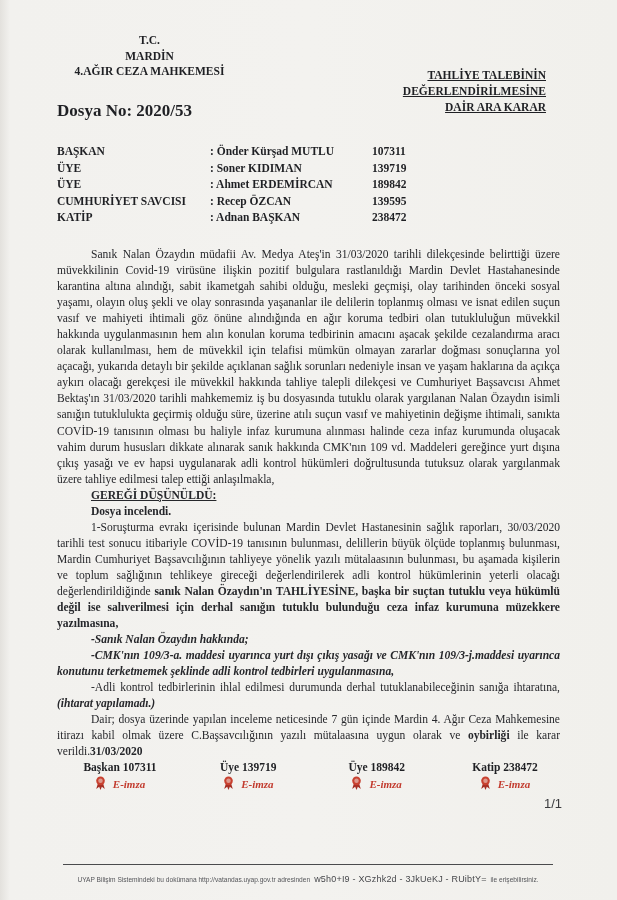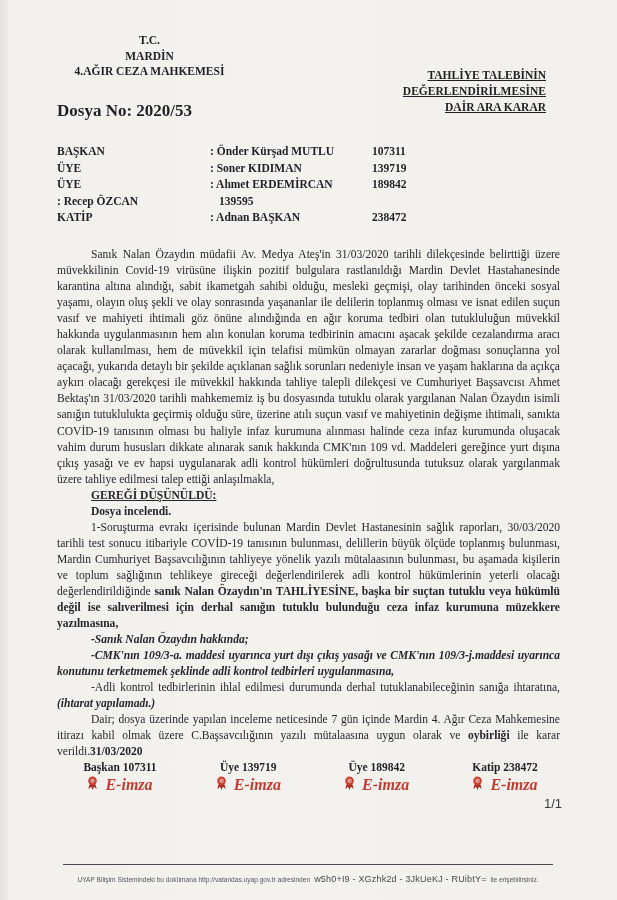--- a/index.html
+++ b/index.html
@@ -55,21 +55,21 @@
   .signatures{
     position:absolute;left:70px;top:761px;width:485px;
     display:flex;justify-content:space-between;
   }
   .sig{
     text-align:center;min-width:100px;
   }
   .sig-title{font-weight:bold;font-size:11.5px;color:#1f2024;}
   .sig-stamp{
     margin-top:3px;display:flex;align-items:center;justify-content:center;gap:7px;
-    color:#c23b2e;font-weight:bold;font-style:italic;font-size:16px;
+    color:#c23b2e;font-weight:bold;font-style:italic;font-size:11px;
   }
   .seal-icon{display:inline-block;}
   
   .page-number{
     position:absolute;right:55px;top:796px;
     font-size:13px;color:#3a3b3e;font-family:"Liberation Sans", sans-serif;
   }
   .footer{
     position:absolute;left:63px;top:864px;width:490px;
     border-top:1.5px solid #4a4b4d;
@@ -112,20 +112,21 @@
       <span class="roster-label">ÜYE</span>
       <span class="roster-name">: Soner KIDIMAN</span>
       <span class="roster-reg">139719</span>
     </div>
     <div class="roster-row">
       <span class="roster-label">ÜYE</span>
       <span class="roster-name">: Ahmet ERDEMİRCAN</span>
       <span class="roster-reg">189842</span>
     </div>
     <div class="roster-row">
+      <span class="roster-label">CUMHURİYET SAVCISI</span>
       <span class="roster-name">: Recep ÖZCAN</span>
       <span class="roster-reg">139595</span>
     </div>
     <div class="roster-row">
       <span class="roster-label">KATİP</span>
       <span class="roster-name">: Adnan BAŞKAN</span>
       <span class="roster-reg">238472</span>
     </div>
   </div>
 

